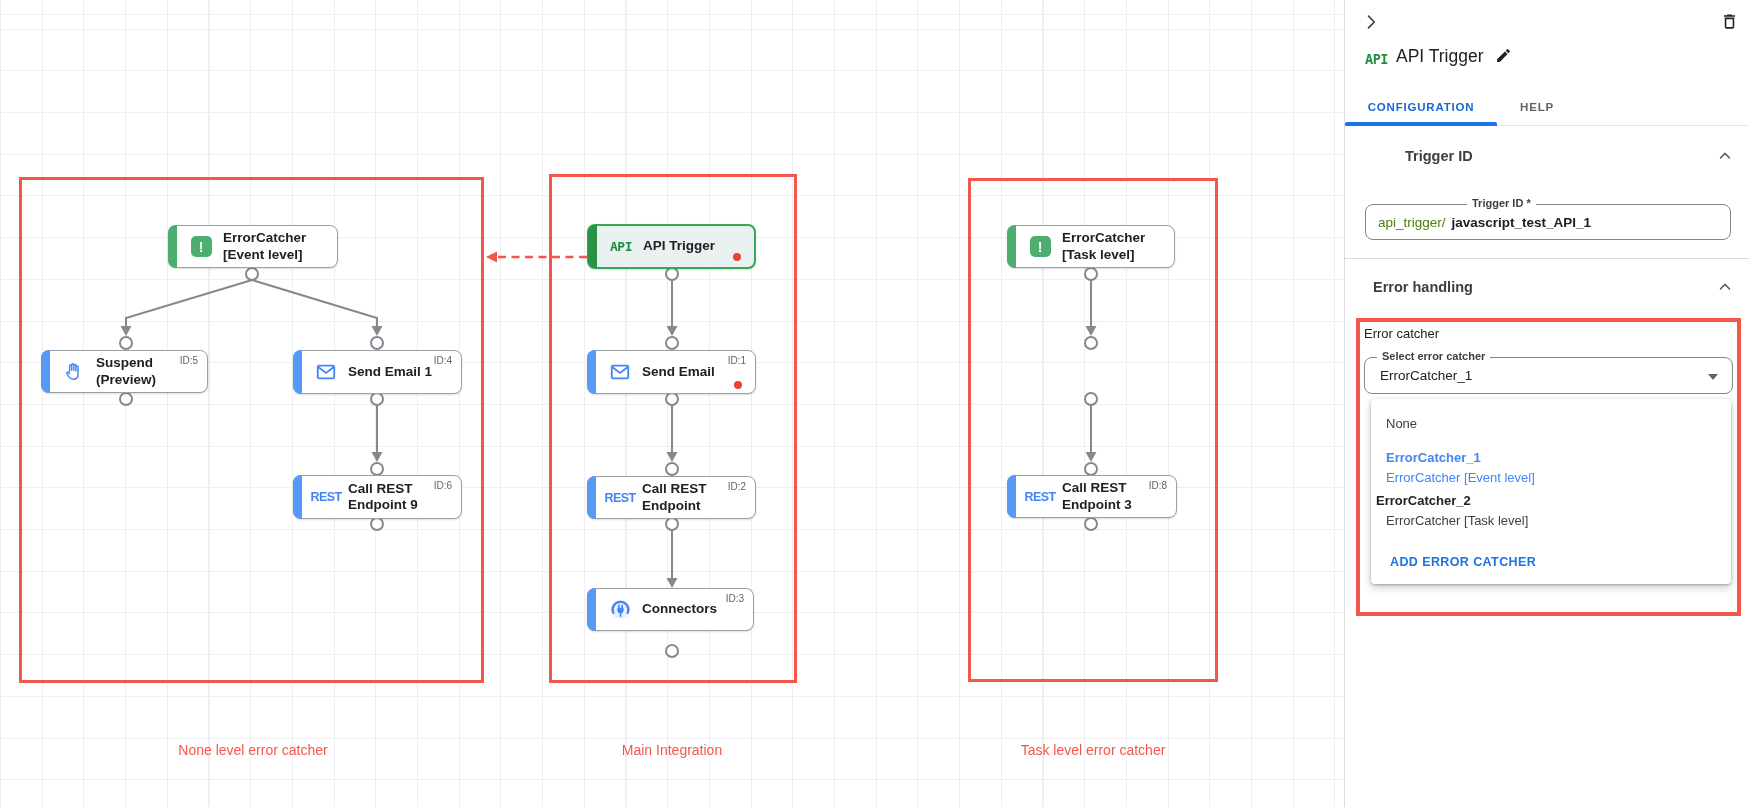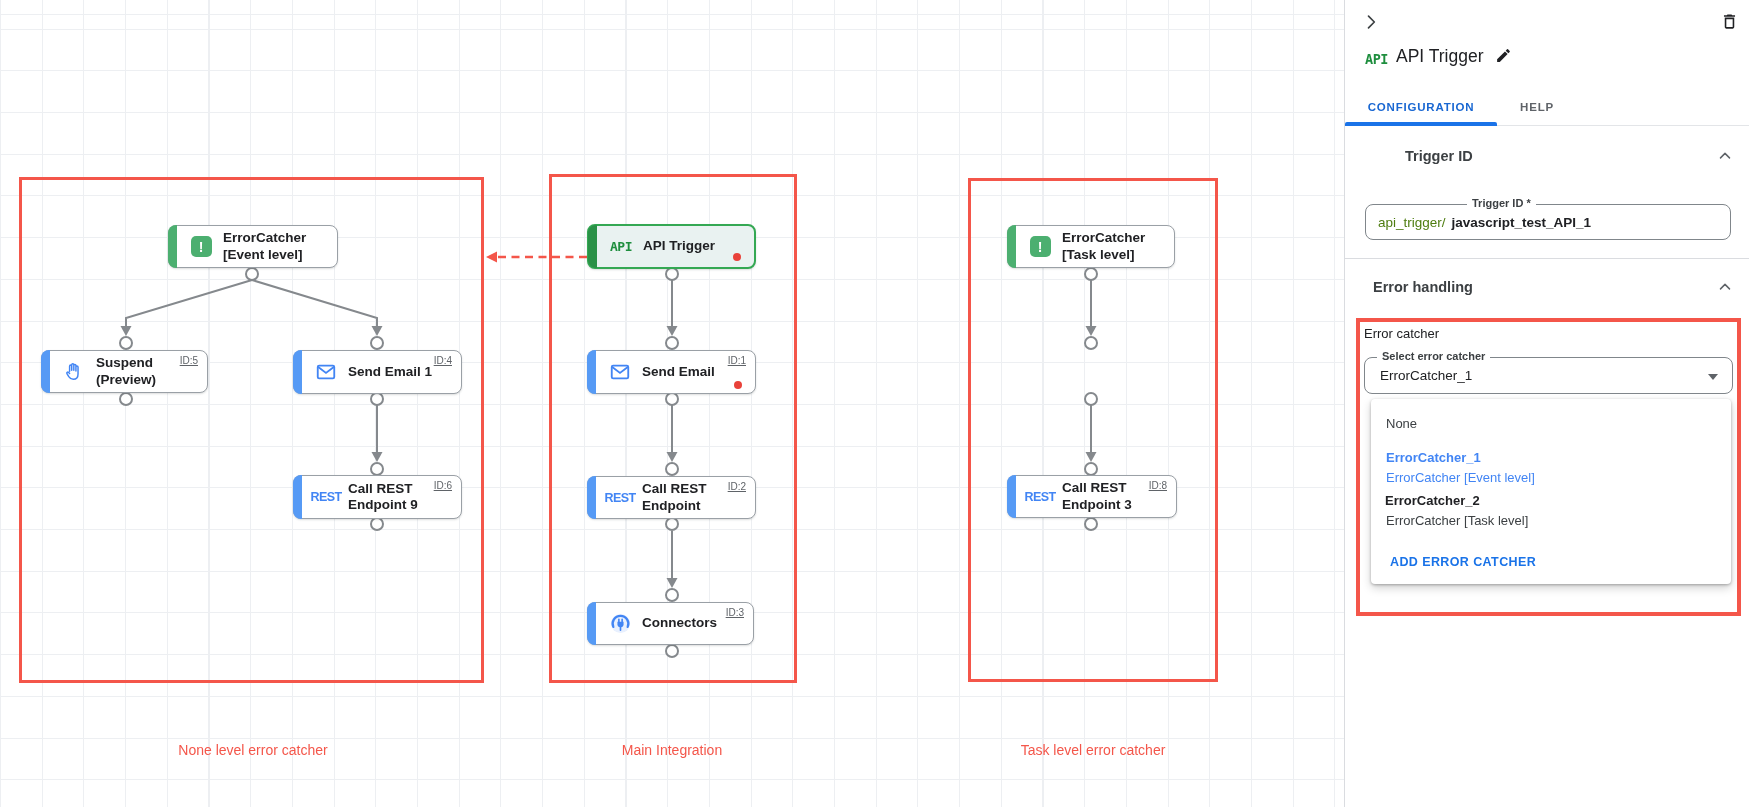--- a/index.html
+++ b/index.html
@@ -24,21 +24,21 @@
     position:absolute;background:#fff;border:1px solid #9aa0a6;border-radius:8px;
     box-sizing:border-box;display:flex;align-items:center;
     box-shadow:0 1px 2px rgba(60,64,67,.18);
   }
   .node .bar{position:absolute;left:-1px;top:-1px;bottom:-1px;width:9px;border-radius:8px 0 0 8px;}
   .bar.blue{background:#569af5}
   .bar.green{background:#4caf70}
   .bar.dgreen{background:#2a9147}
   .node .nicon{margin-left:17px;width:30px;flex-shrink:0;display:flex;align-items:center;justify-content:center;}
   .node .ntitle{margin-left:7px;margin-right:26px;font-size:13.5px;font-weight:600;color:#202124;line-height:1.22;}
-  .node .nid{position:absolute;top:4px;right:9px;font-size:10px;color:#5f6368;text-decoration:underline;}
+  .node .nid{position:absolute;top:4px;right:9px;font-size:10px;color:#5f6368;}
   .node.selected{border:2px solid #34a853;background:#e9f2f1;}
   .err-badge{width:21px;height:21px;background:#4caf70;border-radius:5px;color:#fff;
     font-size:14px;font-weight:700;display:flex;align-items:center;justify-content:center;}
   .api-glyph{font-family:"DejaVu Sans Mono",monospace;font-weight:700;font-size:13px;color:#1e8e3e;letter-spacing:-.5px;}
   .rest-glyph{font-family:"Liberation Sans",sans-serif;font-weight:700;font-size:12.5px;color:#4285f4;letter-spacing:-.6px;}
   .red-dot{position:absolute;width:8px;height:8px;border-radius:50%;background:#e9423a;}
   
   .panel{
     position:absolute;left:1344px;top:0;width:405px;height:807px;background:#fff;
     border-left:1px solid #dadce0;box-sizing:border-box;
@@ -212,21 +212,21 @@
 
   <div class="node" style="left:587px;top:476px;width:169px;height:43px;">
     <span class="bar blue"></span>
     <span class="nicon">
         <span class="rest-glyph">REST</span>
       </span>
     <span class="ntitle">Call REST Endpoint</span>
     <span class="nid">ID:2</span>
   </div>
 
-  <div class="node" style="left:587px;top:602px;width:167px;height:43px;">
+  <div class="node" style="left:587px;top:588px;width:167px;height:43px;">
     <span class="bar blue"></span>
     <span class="nicon">
       <svg width="23" height="23" viewBox="0 0 24 24">
         <circle cx="12" cy="12" r="10" fill="#e8f0fe"></circle>
         <path d="M4.5 15.5a8.2 8.2 0 1 1 15 0" fill="none" stroke="#4285f4" stroke-width="2.4" stroke-linecap="round"></path>
         <path d="M8.8 10.3h6.4v2.6a3.2 3.2 0 0 1-6.4 0z" fill="#4285f4"></path>
         <path d="M10.3 7.6v2.7M13.7 7.6v2.7M12 16v3" stroke="#4285f4" stroke-width="1.7" stroke-linecap="round"></path>
       </svg>
     </span>
     <span class="ntitle">Connectors</span>
@@ -308,17 +308,17 @@
   <div class="field" style="left:19px;top:357px;width:369px;height:37px;">
     <span class="flabel" style="left:12px;">Select error catcher</span>
     <span class="ftext dark-t" style="margin-left:15px;">ErrorCatcher_1</span>
     <span class="caret"></span>
   </div>
 
   <div class="menu" style="left:26px;top:399px;width:360px;height:185px;">
     <span class="mi plain" style="left:15px;top:17px;">None</span>
     <span class="mi blue-b" style="left:15px;top:51px;">ErrorCatcher_1</span>
     <span class="mi blue" style="left:15px;top:71px;">ErrorCatcher [Event level]</span>
-    <span class="mi dark-b" style="left:14px;top:94px;text-align:center;">ErrorCatcher_2</span>
+    <span class="mi dark-b" style="left:5px;top:94px;text-align:center;">ErrorCatcher_2</span>
     <span class="mi dark" style="left:15px;top:114px;">ErrorCatcher [Task level]</span>
     <span class="mi action" style="left:19px;top:156px;">ADD ERROR CATCHER</span>
   </div>
 </div>
 
 </body></html>

